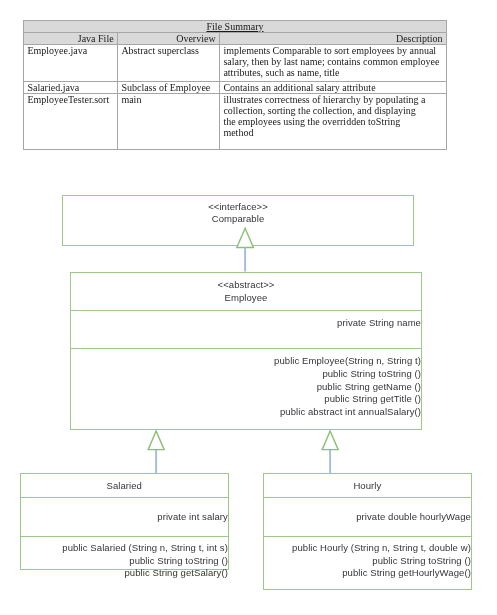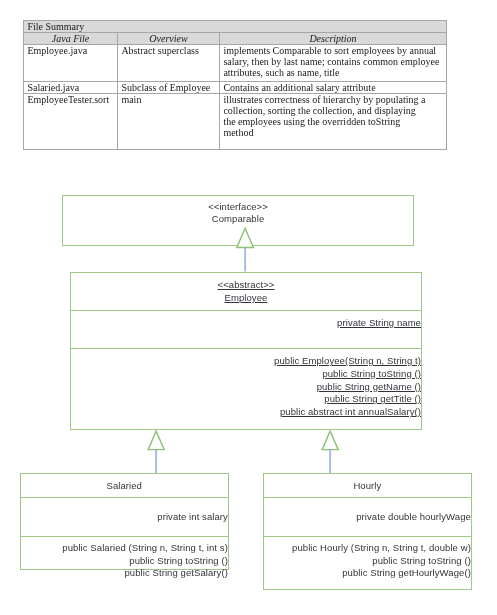--- a/index.html
+++ b/index.html
@@ -5,39 +5,39 @@
 <style>
   html,body{margin:0;padding:0;background:#ffffff;width:497px;height:615px;overflow:hidden;}
   body{font-family:"Liberation Sans",sans-serif;-webkit-font-smoothing:antialiased;}
   #root{position:relative;width:497px;height:615px;}
 
   
   table.summary{position:absolute;left:23px;top:20px;width:423px;border-collapse:collapse;
     font-family:"Liberation Serif",serif;font-size:10px;color:#1a1a1a;table-layout:fixed;
     line-height:11px;}
   table.summary td{border:1px solid #a6a6a6;padding:0px 3.4px;vertical-align:top;}
-  table.summary .hdr{background:#d9d9d9;text-align:center;font-weight:normal;height:10.5px;font-style:italic;}
-  table.summary .title{background:#d9d9d9;text-align:left;font-weight:normal;height:10px;}
+  table.summary .hdr{background:#d9d9d9;text-align:right;font-weight:normal;height:10.5px;}
+  table.summary .title{background:#d9d9d9;text-align:center;font-weight:normal;height:10px;text-decoration:underline;}
   table.summary tr.r0 td{height:36px}
   table.summary tr.r1 td{height:10.5px}
   table.summary tr.r2 td{height:11px}
   table.summary tr.r3 td{height:55px}
 
   
   .uml{position:absolute;border:1.3px solid #9dc888;background:#ffffff;box-sizing:border-box;
     font-family:"Liberation Sans",sans-serif;font-size:9.5px;color:#33343a;letter-spacing:0.08px;}
   .uml .hdr{text-align:center;line-height:12.8px;}
   .uml .sep{border-top:1.3px solid #9dc888;}
   .uml .sect{line-height:12.8px;}
   .uml .sect div{white-space:nowrap;text-align:right;}
   .tri{position:absolute;overflow:visible;}
 
   .box-comparable{left:62px;top:195px;width:352px;height:51px;}
   .box-comparable .hdr{padding-top:4.5px;}
-  .box-employee{left:70px;top:271.5px;width:352px;height:158.5px;text-decoration:underline;}
+  .box-employee{left:70px;top:271.5px;width:352px;height:158.5px;}
   .box-employee .hdr{padding-top:6.5px;height:37.5px;box-sizing:border-box;}
   .box-employee .f{height:38px;box-sizing:border-box;padding:6px 0 0 6.5px;}
   .box-employee .m{padding:6px 0 0 6.5px;}
   .box-salaried{left:19.6px;top:473px;width:209.3px;height:97px;}
   .box-hourly{left:262.9px;top:473px;width:209px;height:117.3px;}
   .box-salaried .hdr,.box-hourly .hdr{padding-top:6px;height:23.2px;box-sizing:border-box;}
   .box-salaried .f,.box-hourly .f{height:38.6px;box-sizing:border-box;padding:13.2px 0 0 5.5px;}
   .box-salaried .m,.box-hourly .m{padding:5px 0 0 5.5px;}
 </style>
 </head>

